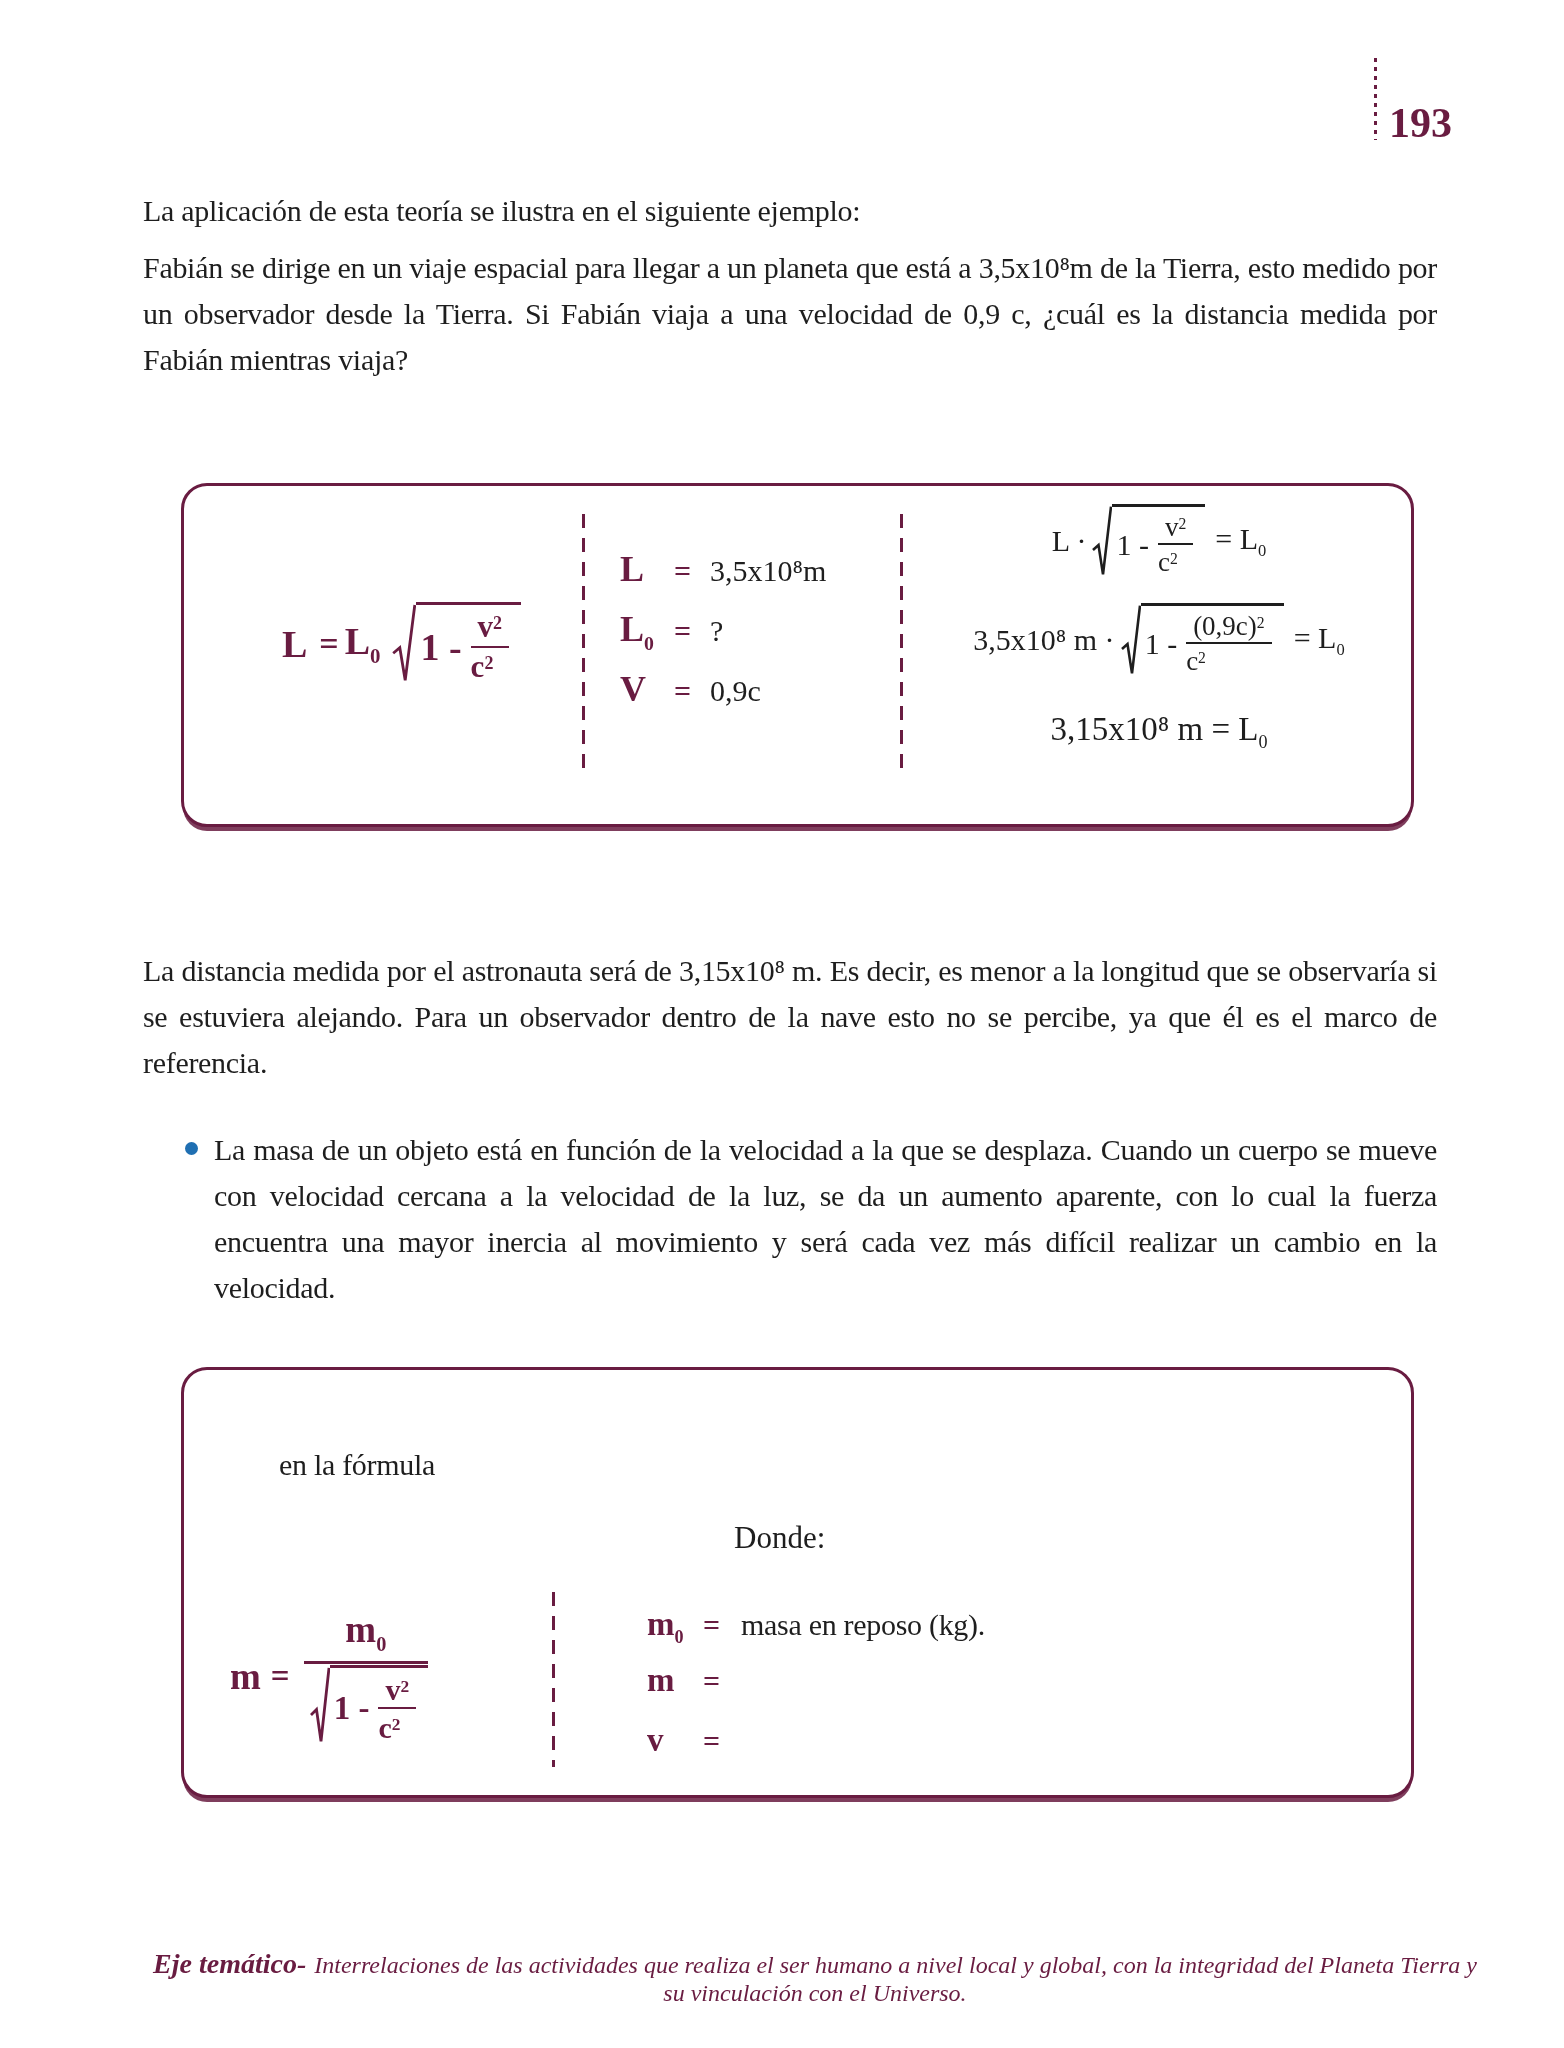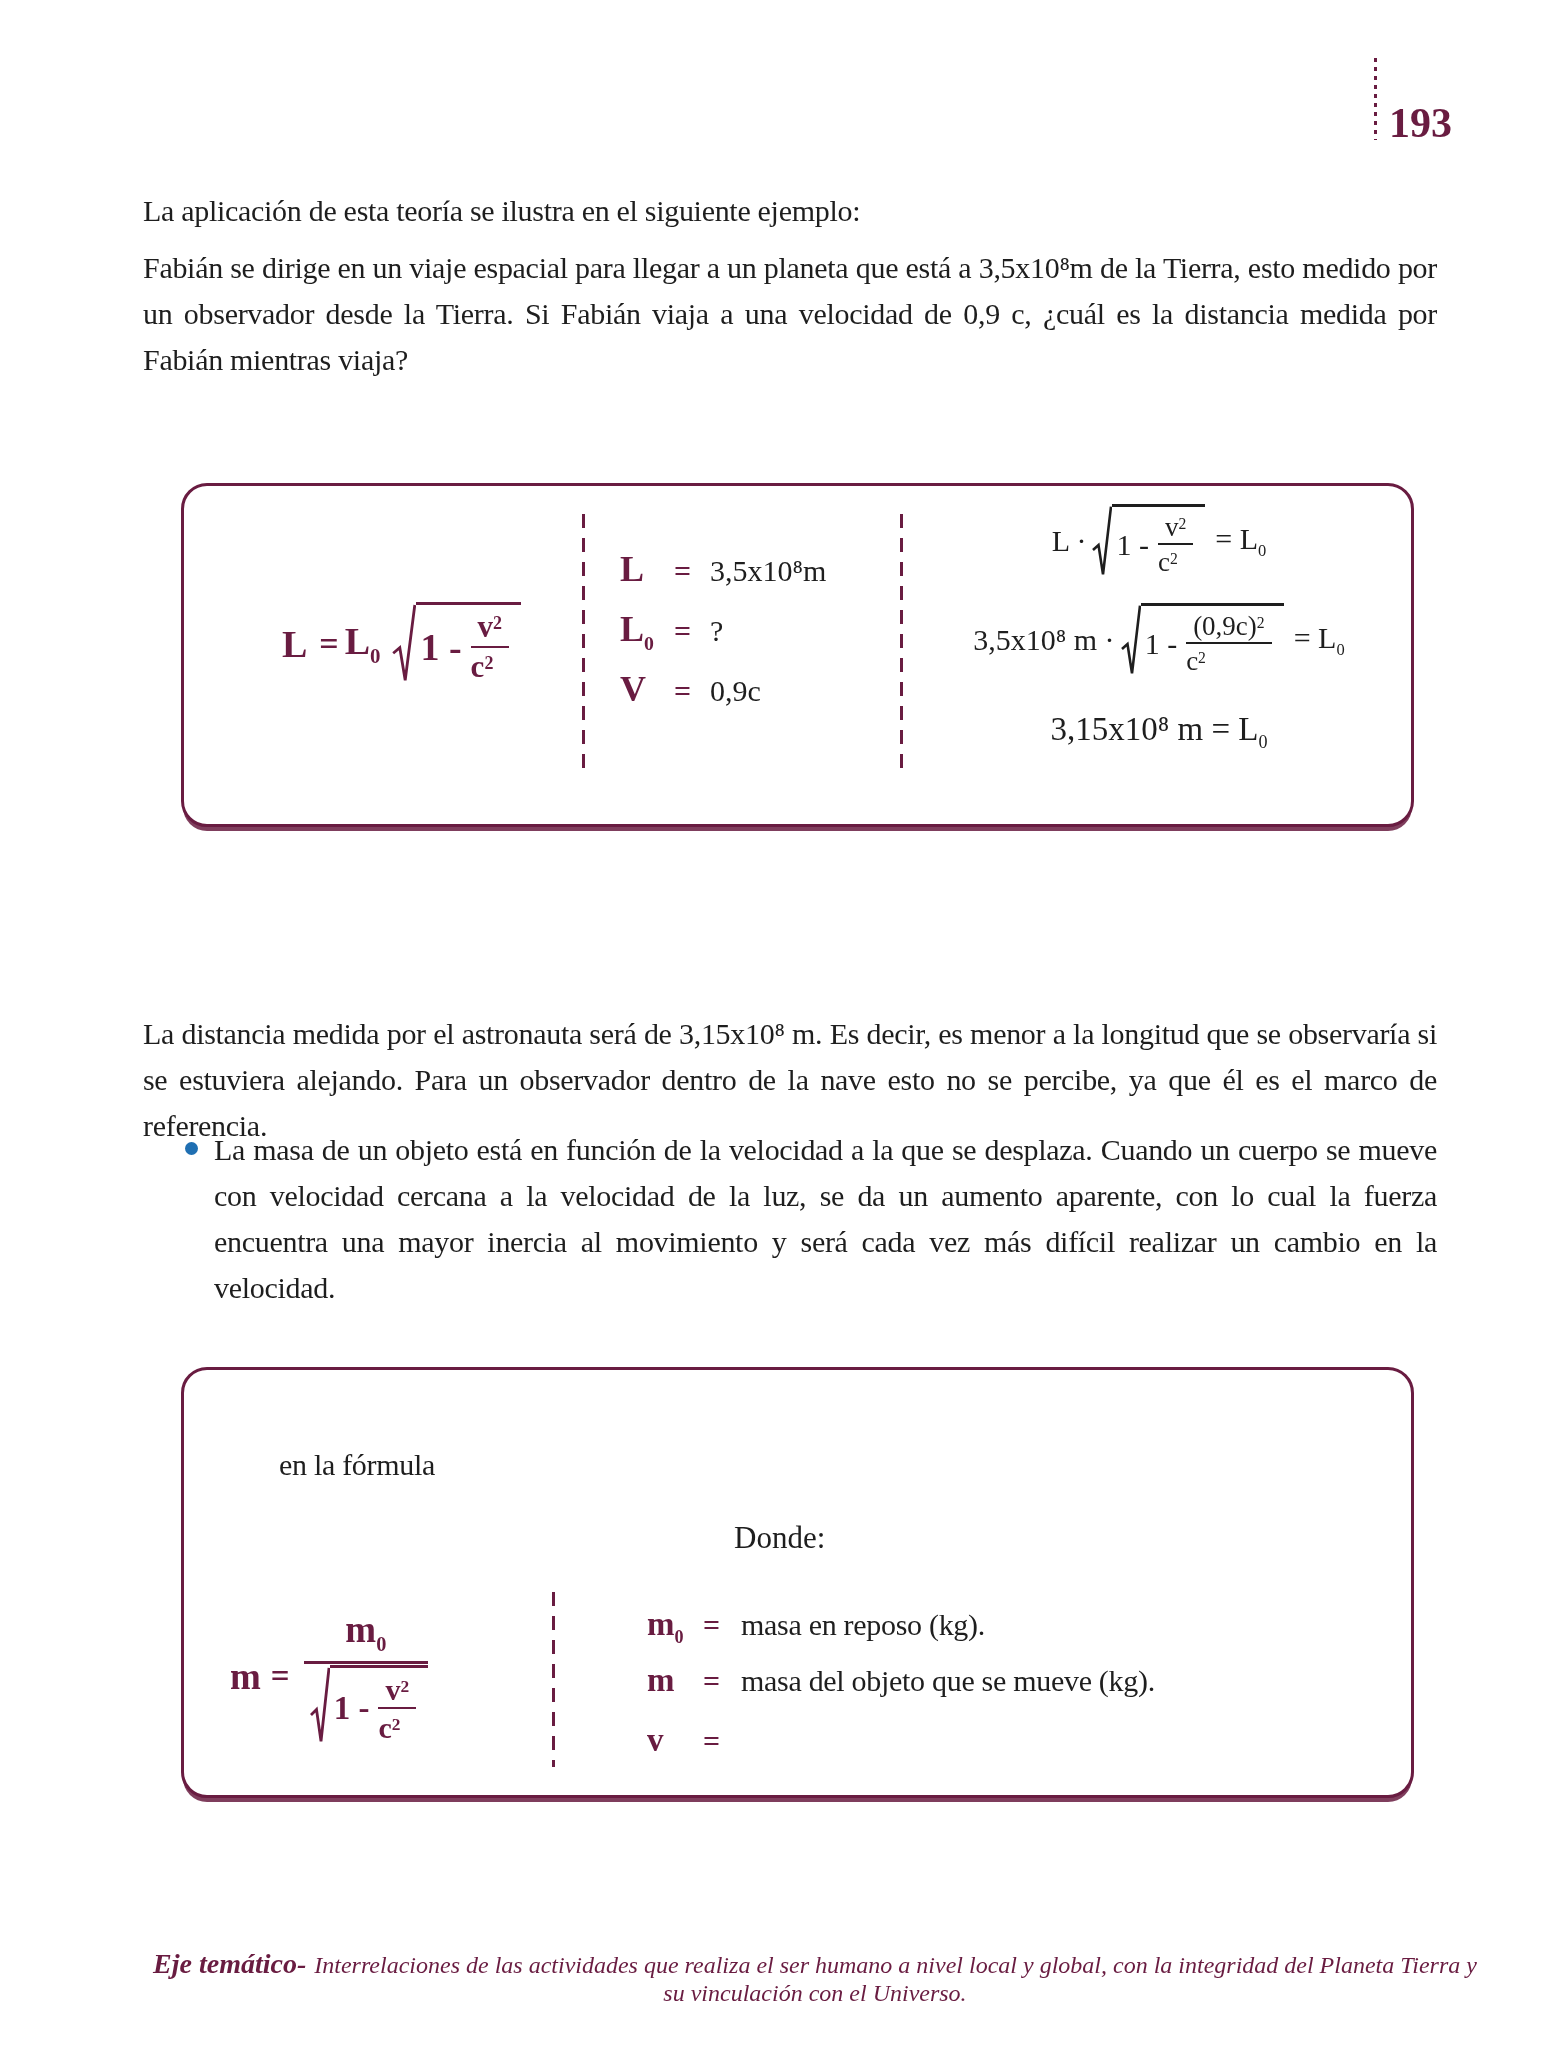--- a/index.html
+++ b/index.html
@@ -14,21 +14,21 @@
   }
   
   .pagenum-block{position:absolute;left:1374px;top:58px;height:82px;display:flex;align-items:flex-end;gap:12px;}
   .dotted-rule{width:3px;height:82px;flex:none;
     background-image:repeating-linear-gradient(to bottom,var(--accent) 0 4px,transparent 4px 9px);}
   .pagenum{font-size:42px;font-weight:bold;color:var(--accent);line-height:0.82;}
   
   .body{margin:0;font-size:30px;line-height:46px;letter-spacing:-0.3px;text-align:justify;}
   .intro-p{position:absolute;left:143px;top:188px;width:1294px;text-align:left;}
   .problem-p{position:absolute;left:143px;top:245px;width:1294px;}
-  .result-p{position:absolute;left:143px;top:1011px;width:1294px;}
+  .result-p{position:absolute;left:143px;top:948px;width:1294px;}
   .bullet-row{position:absolute;left:185px;top:1127px;width:1252px;display:flex;align-items:flex-start;}
   .bullet-dot{flex:none;width:13px;height:13px;border-radius:50%;background:var(--bullet);margin-top:15px;}
   .bullet-text{margin-left:16px;width:1223px;}
   
   .fbox{position:absolute;left:181px;width:1227px;border:3px solid var(--accent);border-radius:26px;background:#fff;
         box-shadow:0 6px 0 -2px rgba(105,28,65,0.85);}
   .box1{top:483px;height:338px;}
   .box2{top:1367px;height:425px;}
   .vdash{position:absolute;width:3px;
     background-image:repeating-linear-gradient(to bottom,var(--accent) 0 14px,transparent 14px 24px);}
@@ -226,21 +226,20 @@
 
     <div class="defs">
       <div class="defrow">
         <span class="dsym"><span>m</span><sub>0</sub></span>
         <span class="deq">=</span>
         <span class="dtext">masa en reposo (kg).</span>
       </div>
       <div class="defrow r2">
         <span class="dsym"><span>m</span><sub></sub></span>
         <span class="deq">=</span>
-        <span class="dtext">masa del objeto que se mueve (kg).</span>
       </div>
       <div class="defrow r3">
         <span class="dsym"><span>v</span><sub></sub></span>
         <span class="deq">=</span>
       </div>
     </div>
   </section>
 
   <footer class="footer">
     <span class="f-prefix">Eje temático-</span><span class="f-text">Interrelaciones de las actividades que realiza el ser humano a nivel local y global, con la integridad del Planeta Tierra y su vinculación con el Universo.</span>

